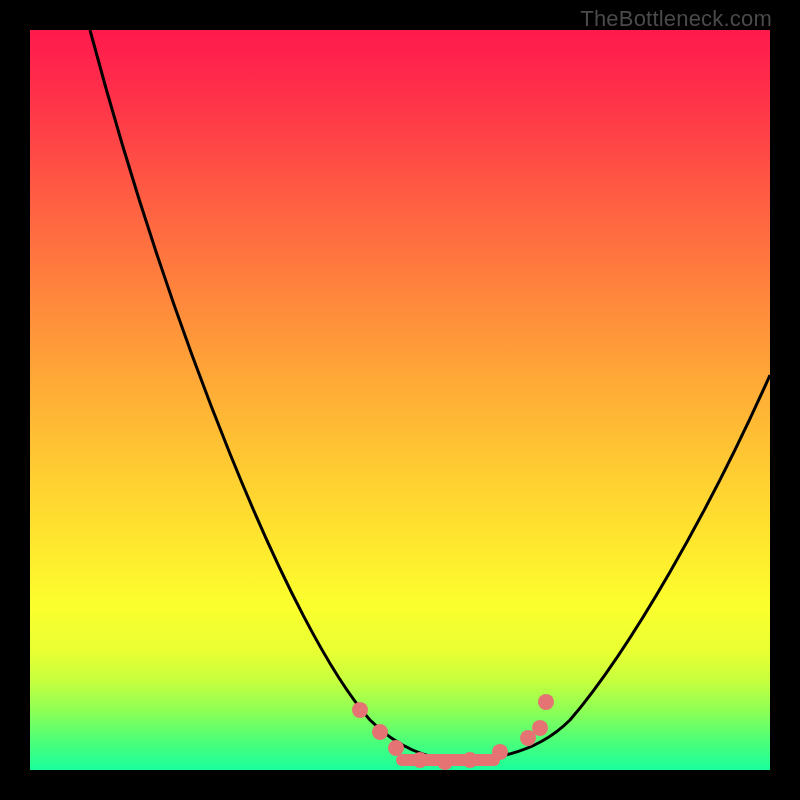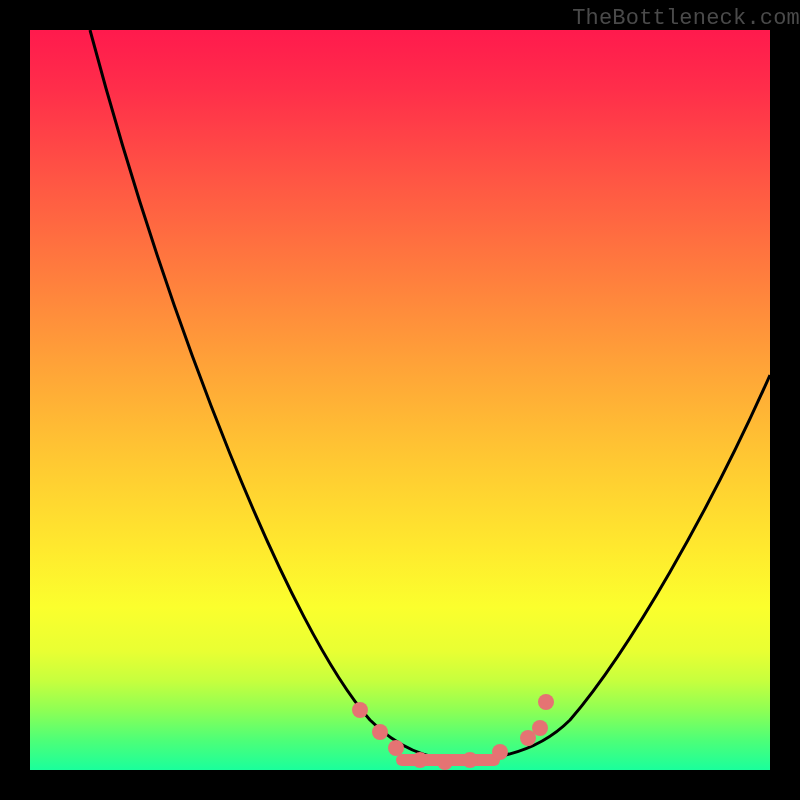--- a/index.html
+++ b/index.html
@@ -43,27 +43,26 @@
     position: absolute;
     left: 0;
     top: 0;
     width: 740px;
     height: 740px;
     display: block;
   }
   .watermark {
     position: absolute;
     top: 6px;
-    right: 0;
+    right: 28px;
     color: #4a4a4a;
     font-size: 22px;
     font-weight: 500;
     letter-spacing: 0.2px;
     user-select: none;
-    font-family: Liberation Mono, monospace;
   }
 </style>
 </head>
 <body>
 
 <div class="frame">
   <div class="plot-area">
     <svg class="curve-svg" viewBox="0 0 740 740" preserveAspectRatio="none">
       <path fill="none" stroke="#000" stroke-width="3" d="M 60 0 C 140 300, 260 600, 340 690 C 370 720, 400 730, 430 730 C 470 730, 510 720, 540 690 C 600 620, 680 480, 740 345"></path>
 

